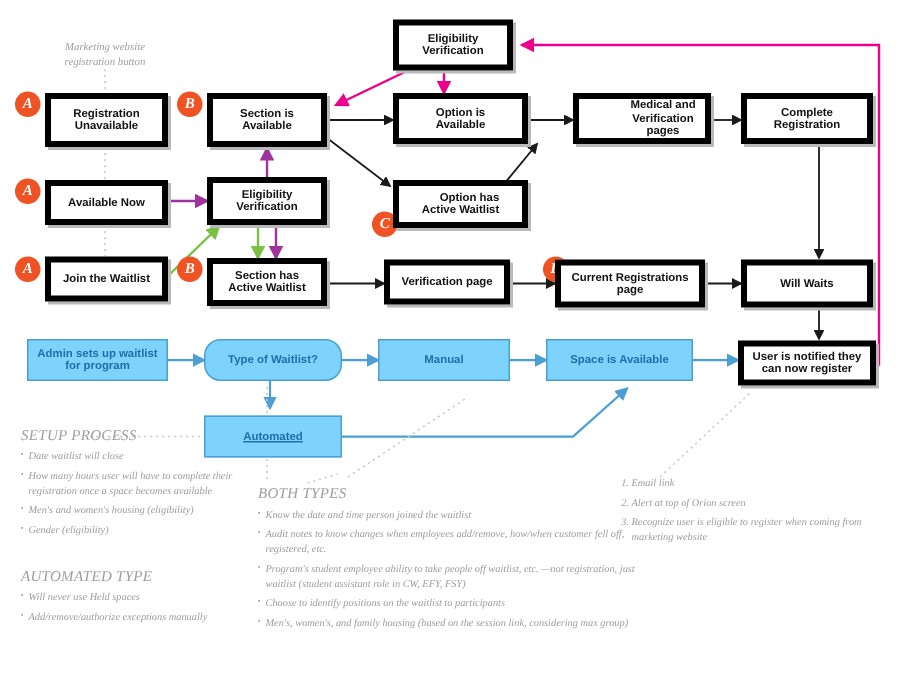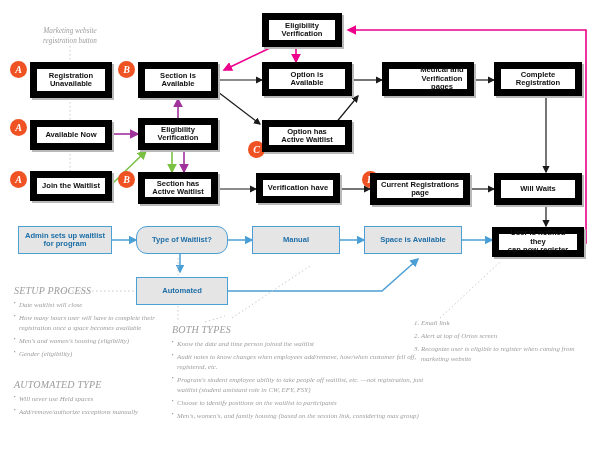--- a/index.html
+++ b/index.html
@@ -7,26 +7,26 @@
        font-family:"Liberation Sans", sans-serif;}
   #stage{position:relative;width:600px;height:464px;}
 
   svg#wires{position:absolute;left:0;top:0;width:600px;height:464px;}
 
   .box{position:absolute;box-sizing:border-box;display:flex;align-items:center;
        justify-content:center;text-align:center;line-height:1.12;}
   .box span{display:block;padding:0 3px;}
 
   
-  .node{border:7px solid #000000;background:#ffffff;color:#111111;
+  .node{border:4px solid #000000;background:#ffffff;color:#111111;
         font-size:7.6px;font-weight:700;
         box-shadow:2px 2px 0 0 #b9b9b9;}
 
   
-  .bnode{border:1px solid #4b9fd5;background:#e5e5e5;color:#1f6fa8;
+  .bnode{border:1px solid #4b9fd5;background:#7dd3fc;color:#1f6fa8;
          font-size:7.6px;font-weight:700;}
 
   
   .badge{position:absolute;width:17px;height:17px;border-radius:50%;
          background:#ef5223;color:#ffffff;font-style:italic;font-weight:700;
          font-size:10px;display:flex;align-items:center;justify-content:center;
          font-family:"Liberation Serif", serif;}
 
   
   .note{position:absolute;color:#9d9d9d;font-style:italic;
@@ -159,26 +159,26 @@
     </div>
 
   <div class="box node" style="left:262px;top:13px;width:80px;height:34px;">
     <span>Eligibility<br>Verification</span>
     </div>
 
   <div class="box node" style="left:262px;top:62px;width:90px;height:34px;">
     <span>Option is<br>Available</span>
     </div>
 
-  <div class="box node" style="left:262px;top:120px;width:90px;height:32px;">
+  <div class="box node" style="left:262px;top:120px;width:90px;height:32px;text-align:right;">
     <span>Option has<br>Active Waitlist</span>
     </div>
 
   <div class="box node" style="left:256px;top:173px;width:84px;height:30px;">
-    <span>Verification have</span>
+    <span>Verification page</span>
     </div>
 
   <div class="box node" style="left:382px;top:62px;width:92px;height:34px;padding-left:28px;">
     <span>Medical and<br>Verification pages</span>
     </div>
 
   <div class="box node" style="left:370px;top:173px;width:100px;height:32px;">
     <span>Current Registrations<br>page</span>
     </div>
 
@@ -203,21 +203,21 @@
     </div>
 
   <div class="box bnode" style="left:364px;top:226px;width:98px;height:28px;">
     <span>Space is Available</span>
     </div>
 
   <div class="box bnode" style="left:252px;top:226px;width:88px;height:28px;">
     <span>Manual</span>
     </div>
 
-  <div class="box bnode" style="left:136px;top:277px;width:92px;height:28px;">
+  <div class="box bnode" style="left:136px;top:277px;width:92px;height:28px;text-decoration:underline;">
     <span>Automated</span>
     </div>
 
   <div class="note" style="left:14px;top:285px;width:150px;">
     <div class="hdr">SETUP PROCESS</div>
     <ul>
       <li>Date waitlist will close</li>
       <li>How many hours user will have to complete their registration once a space becomes available</li>
       <li>Men's and women's housing (eligibility)</li>
       <li>Gender (eligibility)</li>

